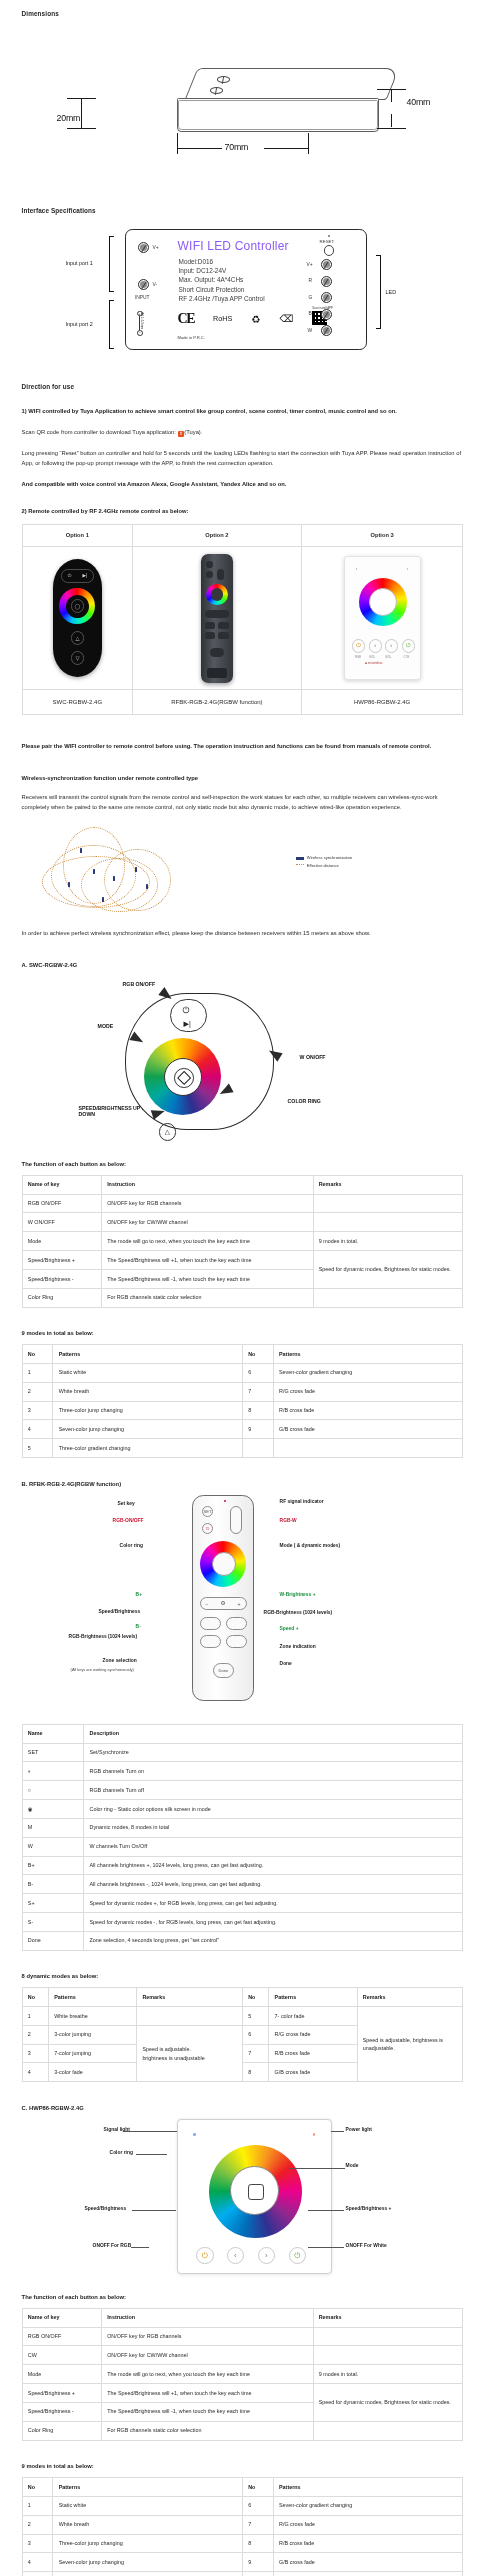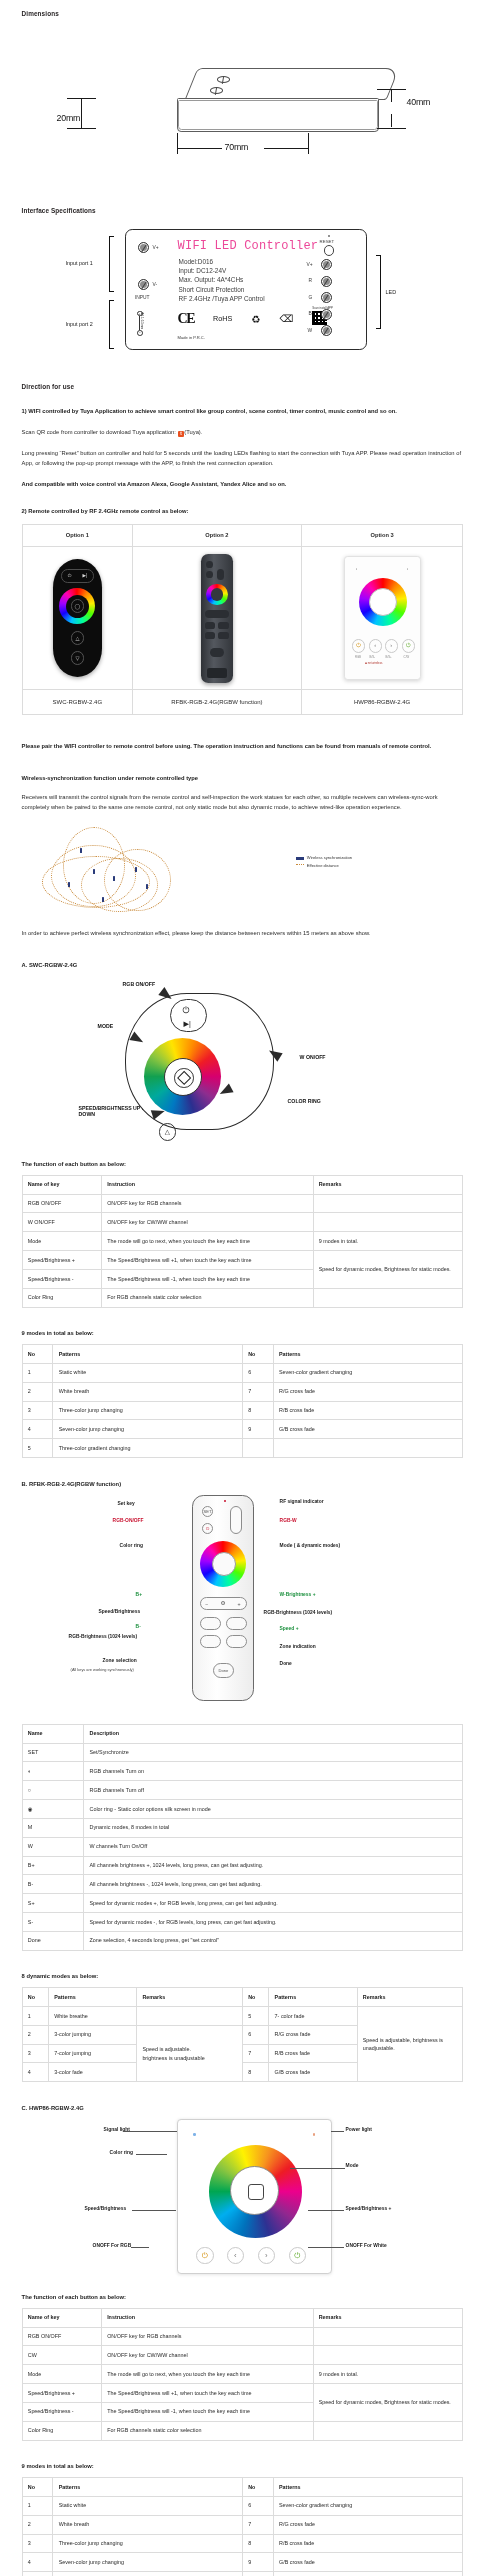--- a/index.html
+++ b/index.html
@@ -68,21 +68,21 @@
   .port-screw{
     position:absolute; width:11.3px; height:11.3px; border-radius:50%;
     border:1px solid #3a3a3a; background:#8d8d8d;
     box-shadow: inset 0 0 0 1px #fff;
   }
   .port-screw:after{
     content:""; position:absolute; left:50%; top:1px; width:1.1px; height:8.8px;
     background:#3f3f3f; transform:translateX(-50%) rotate(32deg);
   }
   .port-lbl{ position:absolute; font-size:4.9px; color:#3a3a3a; font-family:"Liberation Sans",sans-serif;}
-  .lbl-title{ position:absolute; font-size:12px; color:#ec4899; letter-spacing:0.2px; font-family:Liberation Mono, monospace;}
+  .lbl-title{ position:absolute; font-size:12px; color:#8b5cf6; letter-spacing:0.2px; font-family:Liberation Sans, sans-serif;}
   .lbl-spec{ position:absolute; font-size:6.4px; line-height:1.42; color:#3c3c3c; font-family:"Liberation Sans",sans-serif; white-space:pre-line;}
   .bracket{ position:absolute; border:1px solid #111; width:5.2px;}
   .side-note{ position:absolute; font-size:5.4px; color:#1a1a1a;}
   .cert-row{ position:absolute; display:flex; align-items:center; gap:19px;}
   .ce { font-size:14px; font-weight:bold; letter-spacing:-1.5px; font-family:"Liberation Serif",serif; color:#111;}
   .rohs{ font-size:7.2px; color:#111; font-family:"Liberation Sans",sans-serif;}
   .qr {
     width:14.4px;height:14.4px;
     background:
       linear-gradient(90deg,#000 18%, #fff 18% 30%, #000 30% 40%, #fff 40% 52%, #000 52% 64%, #fff 64% 76%, #000 76% 88%, #fff 88%),

